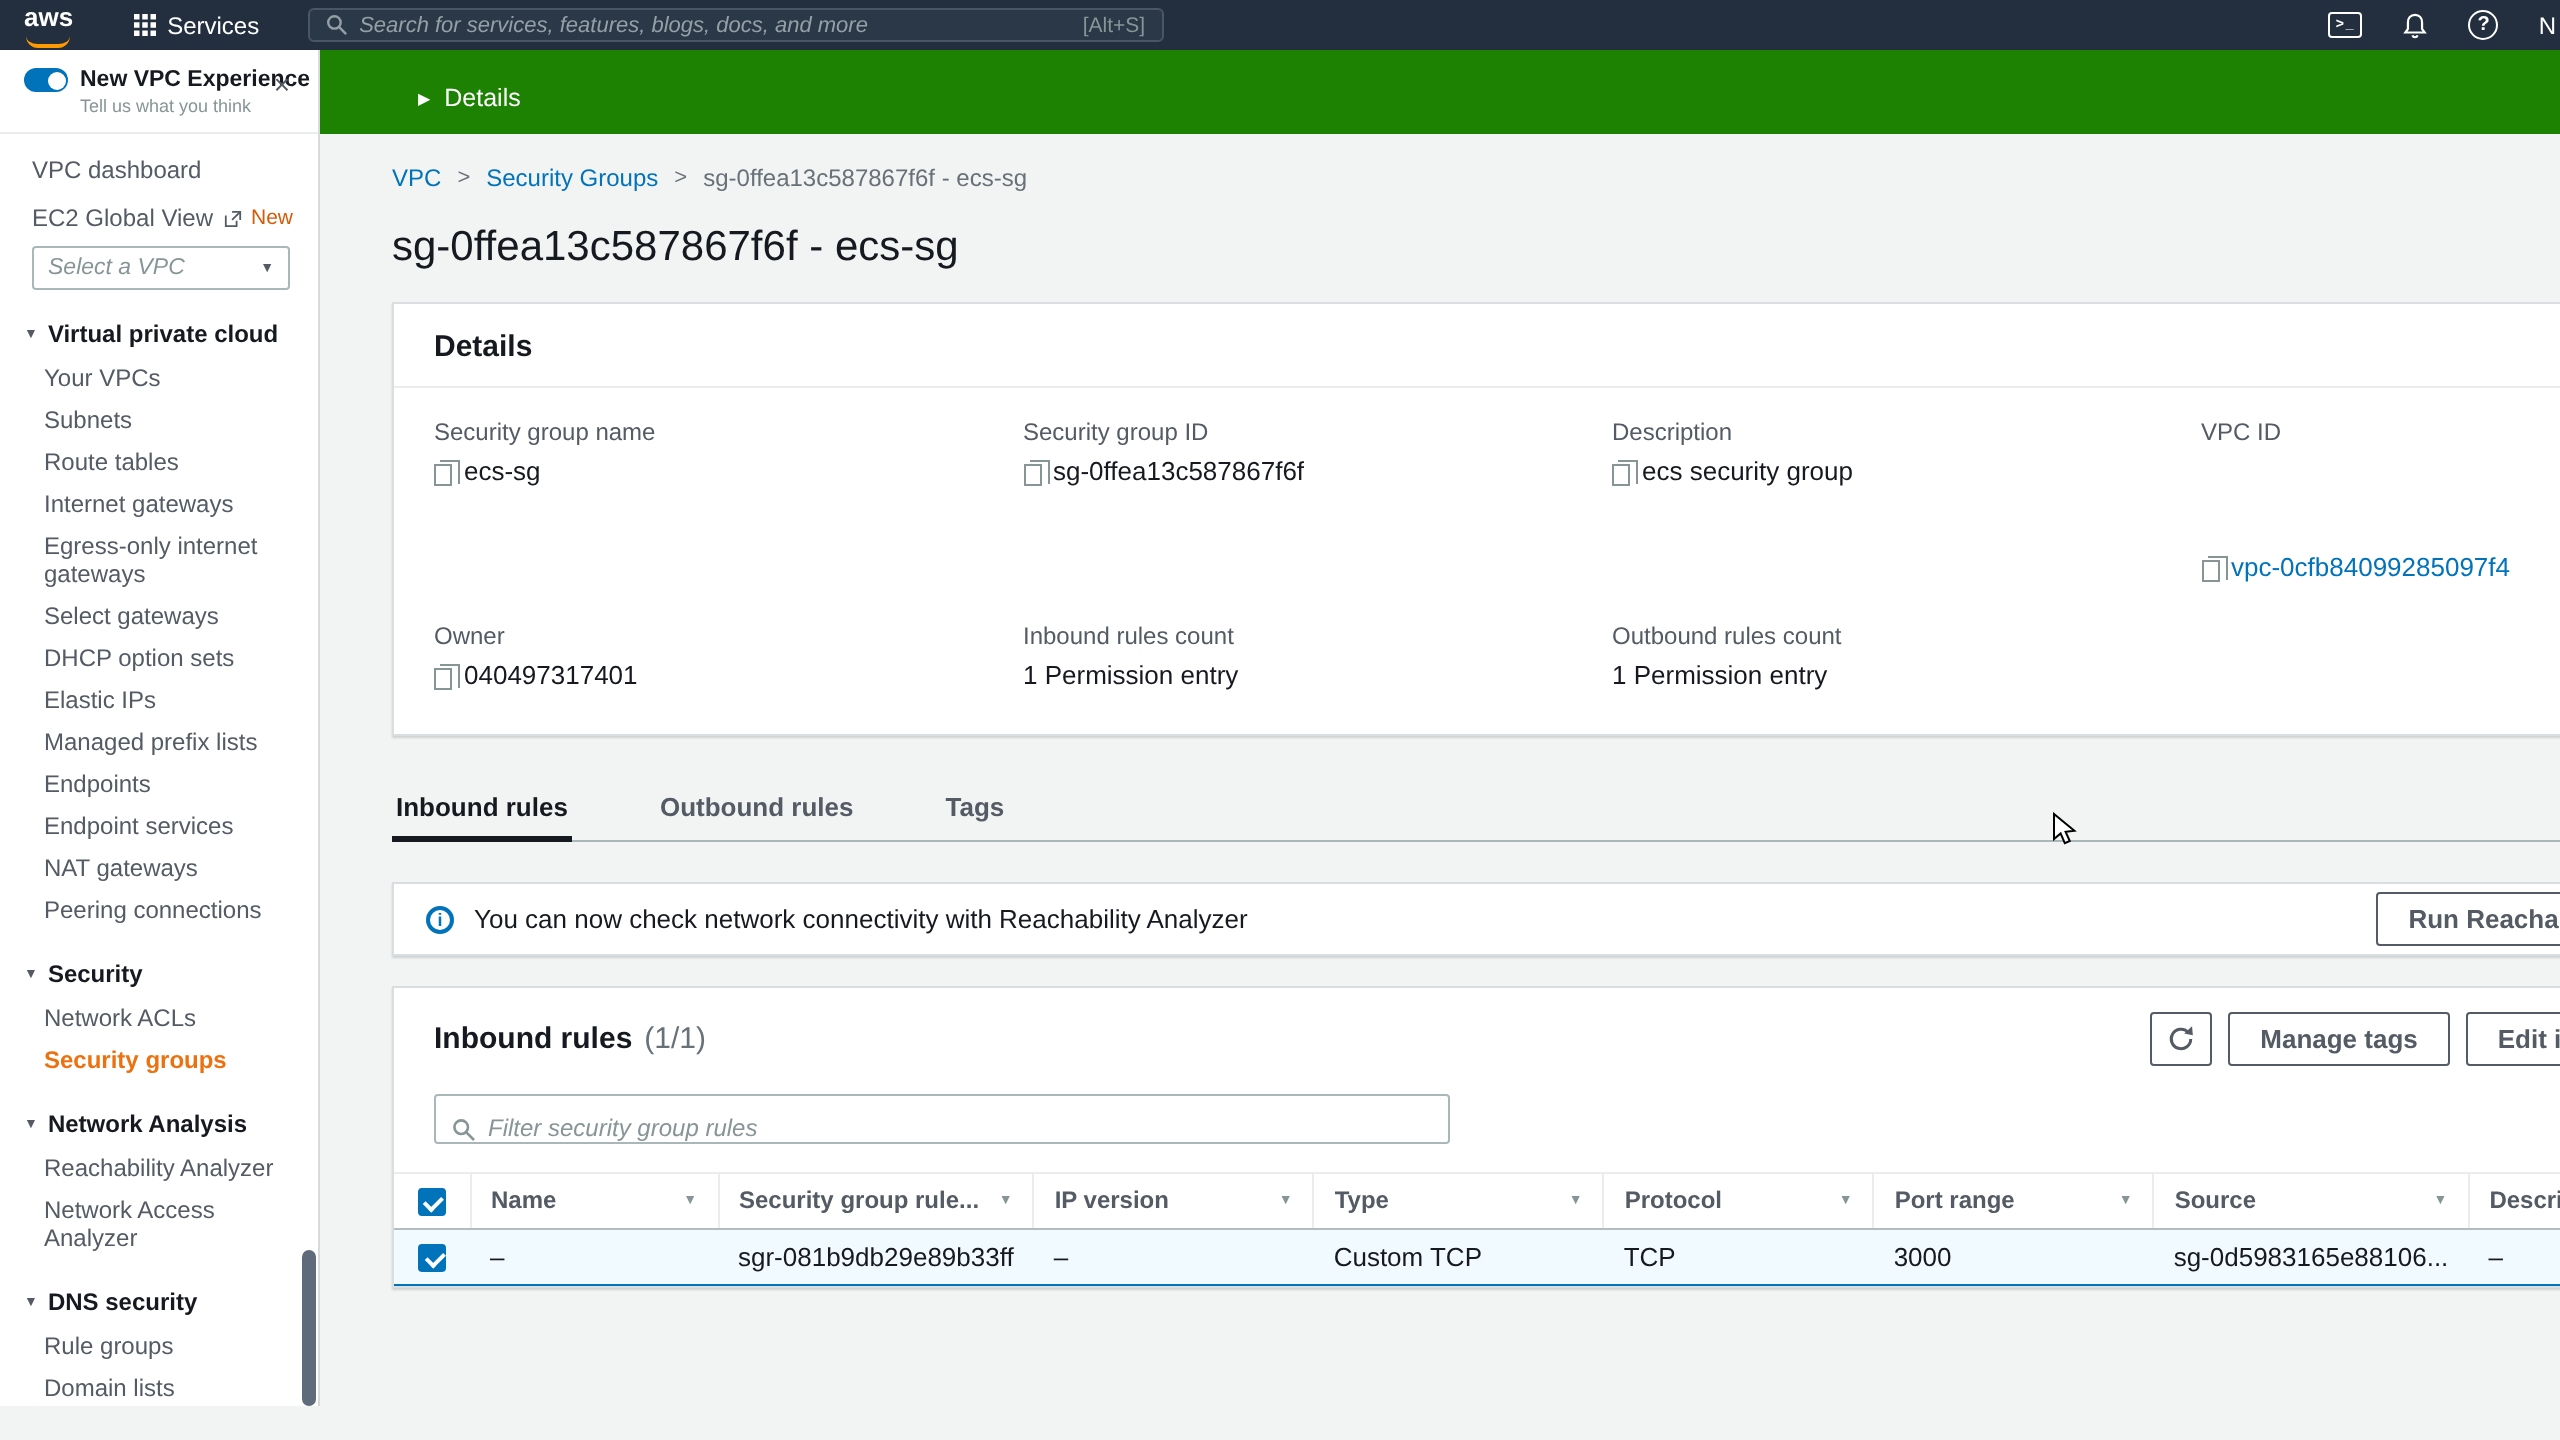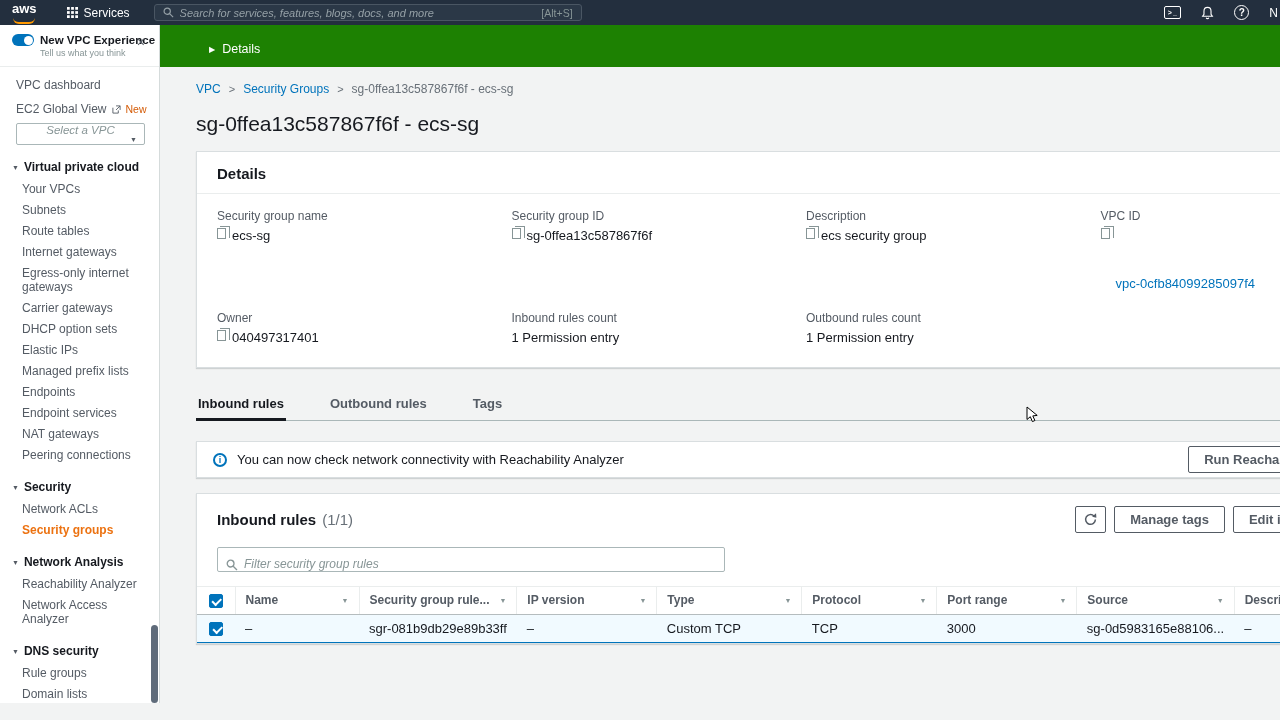--- a/index.html
+++ b/index.html
@@ -41,21 +41,21 @@
                    background:#fff; border-radius:50%; }
   .sb-banner-title { font-weight:700; font-size:11.5px; white-space:nowrap; }
   .sb-banner-sub { font-size:9px; color:#879596; margin:2px 0 0 28px; }
   .sb-close { position:absolute; right:14px; top:12px; font-size:14px; color:#545b64; cursor:pointer; line-height:10px; }
   .sb-link { display:flex; align-items:center; gap:5px; padding:5px 10px 5px 16px; color:#545b64;
              cursor:pointer; text-decoration:none; }
   .sb-link.first { margin-top:6px; }
   .new-badge { color:#d45b07; font-size:10.5px; }
   .sb-filter-label { padding:7px 16px 3px; color:#16191f; }
   .sb-select { margin:2px 14px 6px 16px; height:22px; border:1px solid #aab7b8; border-radius:2px;
-               display:flex; align-items:center; padding:0 7px; cursor:pointer; background:#fff;flex-direction:column; }
+               display:flex; align-items:center; padding:0 7px; cursor:pointer; background:#fff; }
   .sb-select-value { color:#879596; font-style:italic; font-size:11.5px; }
   .sb-caret { margin-left:auto; font-size:7px; color:#545b64; }
   .sb-title { margin-top:9px; padding:6px 10px 4px 12px; font-weight:700; font-size:12px;
               display:flex; align-items:center; gap:5px; cursor:pointer; }
   .sb-title .caret { font-size:7px; color:#545b64; }
   .sb-item { display:block; padding:3.5px 10px 3.5px 22px; color:#545b64; line-height:14px;
              cursor:pointer; text-decoration:none; }
   .sb-item.active { color:#ec7211; font-weight:700; }
   .sb-scroll { position:absolute; right:1px; bottom:0; width:7px; height:78px; background:#5f6b7a; border-radius:4px; }
 
@@ -79,21 +79,21 @@
 
   .page-title { margin-top:16px; font-size:21px; font-weight:400; color:#16191f; }
 
   .card { margin-top:15px; background:#fff; border:1px solid #d9dee0;
           box-shadow:0 1px 1px rgba(0,28,36,.15); }
   .card-header { padding:13px 20px 11px; font-size:15px; font-weight:700; border-bottom:1px solid #eaeded; }
 
   .details-grid { padding:15px 20px 22px; display:grid; grid-template-columns:repeat(4,1fr);
                   column-gap:16px; row-gap:20px; }
   .f-label { font-size:12px; color:#545b64; margin-bottom:5px; }
-  .f-value { font-size:13px; color:#16191f; display:flex; align-items:flex-start; gap:6px; }
+  .f-value { font-size:13px; color:#16191f; display:flex; align-items:flex-end; gap:6px; }
   .f-value.link span.val { color:#0073bb; cursor:pointer;margin-top:48px; }
   .copy-icon { display:inline-block; width:9px; height:11px; border:1px solid #879596;
                background:#fff; position:relative; flex:none; cursor:pointer; }
   .copy-icon::before { content:""; position:absolute; left:2px; top:-3px; width:9px; height:11px;
                border:1px solid #879596; border-bottom:none; border-left:none; background:transparent; }
 
   
   .tabs { margin-top:18px; display:flex; border-bottom:1px solid #aab7b8; }
   .tab { margin-right:42px; padding:10px 2px 9px; font-size:13px; font-weight:700; color:#545b64;
          cursor:pointer; position:relative; }
@@ -215,21 +215,21 @@
 
     <div class="sb-title">
       <span class="caret">▼</span>
       <span>Virtual private cloud</span>
     </div>
     <a class="sb-item">Your VPCs</a>
     <a class="sb-item">Subnets</a>
     <a class="sb-item">Route tables</a>
     <a class="sb-item">Internet gateways</a>
     <a class="sb-item">Egress-only internet gateways</a>
-    <a class="sb-item">Carrier gateways</a>
+    <a class="sb-item">Select gateways</a>
     <a class="sb-item">DHCP option sets</a>
     <a class="sb-item">Elastic IPs</a>
     <a class="sb-item">Managed prefix lists</a>
     <a class="sb-item">Endpoints</a>
     <a class="sb-item">Endpoint services</a>
     <a class="sb-item">NAT gateways</a>
     <a class="sb-item">Peering connections</a>
 
     <div class="sb-title">
       <span class="caret">▼</span>

